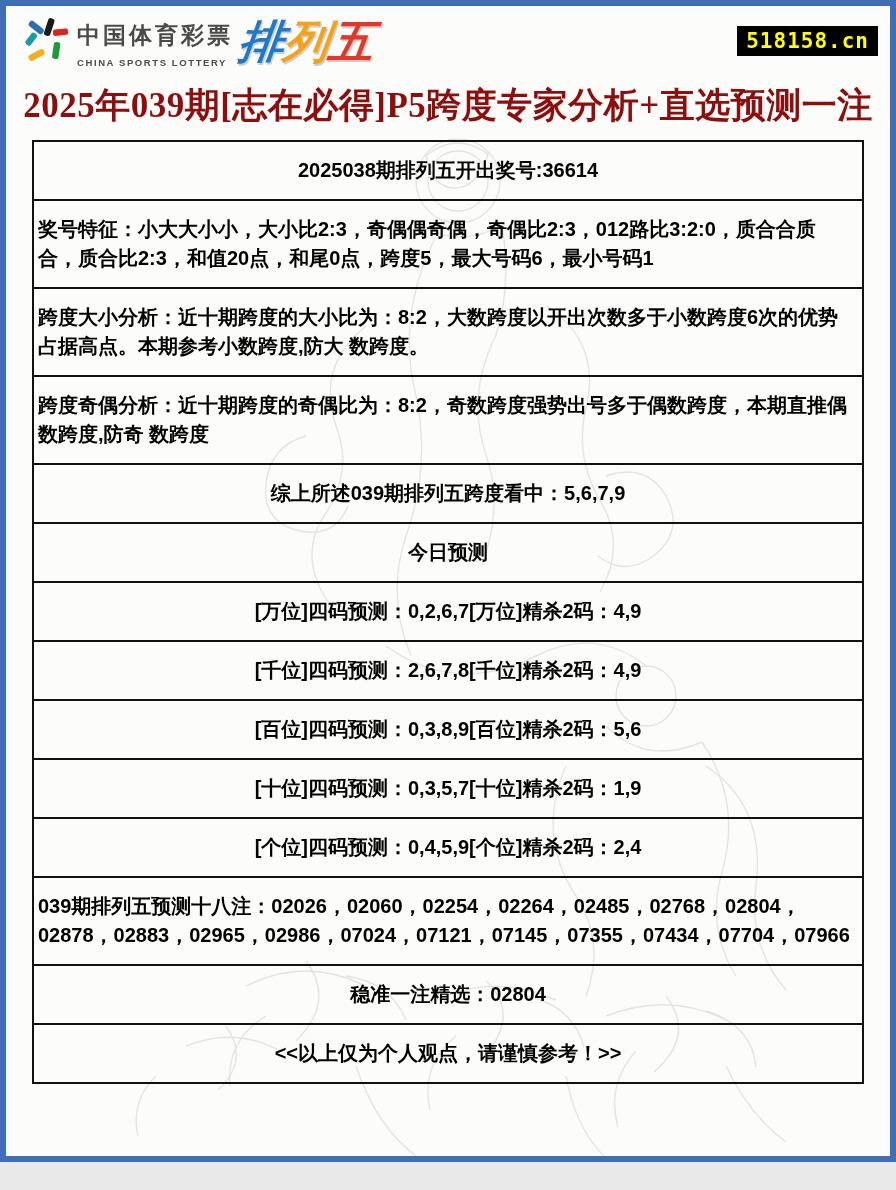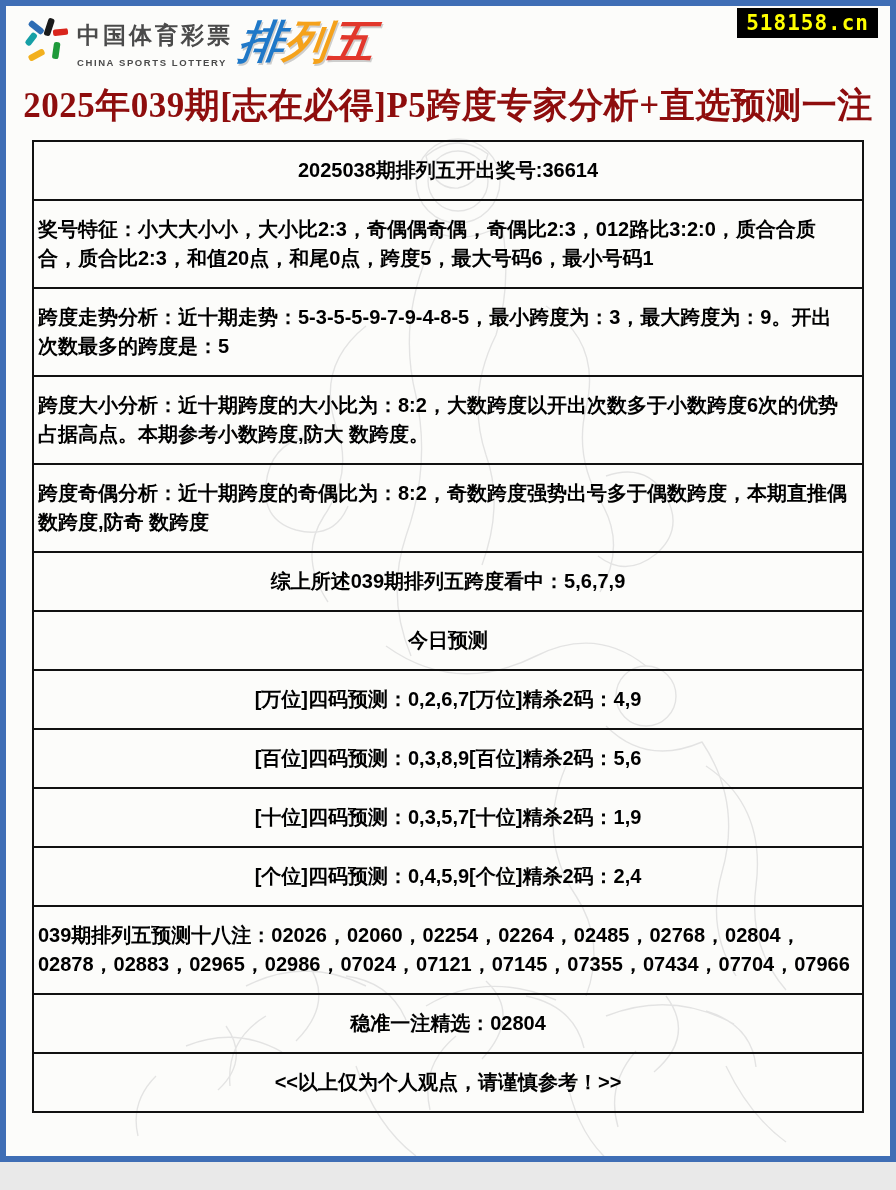--- a/index.html
+++ b/index.html
@@ -15,21 +15,21 @@
   .header{display:flex;align-items:flex-start;padding:10px 0 0 16px;height:60px;position:relative;}
   .logo-mark{width:48px;height:52px;flex:0 0 auto;}
   .logo-text{margin-left:7px;padding-top:6px;}
   .logo-cn{font-size:23px;font-weight:bold;color:var(--logo-text,#4a4a4a);letter-spacing:3px;line-height:26px;}
   .logo-en{font-size:9.5px;font-weight:bold;color:var(--logo-text,#4a4a4a);letter-spacing:1.6px;line-height:12px;margin-top:9px;}
   .brand{font-style:italic;font-weight:bold;font-size:45px;line-height:52px;margin-left:6px;transform:skewX(-7deg);text-shadow:1.5px 1.5px 0 rgba(120,120,120,.35);white-space:nowrap;}
   .brand .c1{color:var(--brand-pai,#1f78c8);}
   .brand .c2{color:var(--brand-lie,#f5a21b);}
   .brand .c3{color:var(--brand-wu,#e2372b);}
 
-  .badge{position:absolute;top:2px;right:12px;background:var(--badge-bg,#000);color:var(--badge-text,#ff0);
+  .badge{position:absolute;top:20px;right:12px;background:var(--badge-bg,#000);color:var(--badge-text,#ff0);
     font-family:"DejaVu Sans Mono",monospace;font-weight:bold;font-size:21px;padding:3px 9px;letter-spacing:1px;}
 
   .title{font-family:"Liberation Serif",serif;font-weight:bold;color:var(--title-red,#8e0d0d);
     font-size:35px;text-align:center;margin:10px 4px 14px;line-height:1.15;letter-spacing:0.5px;white-space:nowrap;}
 
   .analysis-table{margin:8px 26px;border:2px solid #111;background:transparent;}
   .row{border-top:2px solid #111;font-size:20px;font-weight:bold;color:#000;line-height:1.45;padding:14px 8px;}
   .row:first-child{border-top:none;}
   .row.center{text-align:center;}
   .row.left{text-align:left;padding-left:4px;padding-right:12px;}
@@ -78,26 +78,26 @@
       </div>
       <div class="brand"><span class="c1">排</span><span class="c2">列</span><span class="c3">五</span></div>
       <div class="badge">518158.cn</div>
     </div>
 
     <h1 class="title">2025年039期[志在必得]P5跨度专家分析+直选预测一注</h1>
 
     <div class="analysis-table">
         <div class="row center">2025038期排列五开出奖号:36614</div>
         <div class="row left">奖号特征：小大大小小，大小比2:3，奇偶偶奇偶，奇偶比2:3，012路比3:2:0，质合合质合，质合比2:3，和值20点，和尾0点，跨度5，最大号码6，最小号码1</div>
-        <div class="row left">跨度走势分析：近十期走势：5-3-5-5-9-7-9-4-8-5，最小跨度为：3，最大跨度为：9。开出次数最多的跨度是：5</div>
         <div class="row left">跨度大小分析：近十期跨度的大小比为：8:2，大数跨度以开出次数多于小数跨度6次的优势占据高点。本期参考小数跨度,防大 数跨度。</div>
         <div class="row left">跨度奇偶分析：近十期跨度的奇偶比为：8:2，奇数跨度强势出号多于偶数跨度，本期直推偶数跨度,防奇 数跨度</div>
         <div class="row center">综上所述039期排列五跨度看中：5,6,7,9</div>
         <div class="row center">今日预测</div>
         <div class="row center">[万位]四码预测：0,2,6,7[万位]精杀2码：4,9</div>
+        <div class="row center">[千位]四码预测：2,6,7,8[千位]精杀2码：4,9</div>
         <div class="row center">[百位]四码预测：0,3,8,9[百位]精杀2码：5,6</div>
         <div class="row center">[十位]四码预测：0,3,5,7[十位]精杀2码：1,9</div>
         <div class="row center">[个位]四码预测：0,4,5,9[个位]精杀2码：2,4</div>
         <div class="row left">039期排列五预测十八注：02026，02060，02254，02264，02485，02768，02804，02878，02883，02965，02986，07024，07121，07145，07355，07434，07704，07966</div>
         <div class="row center">稳准一注精选：02804</div>
         <div class="row center">&lt;&lt;以上仅为个人观点，请谨慎参考！&gt;&gt;</div>
       </div>
 
   </div>
 </div>

